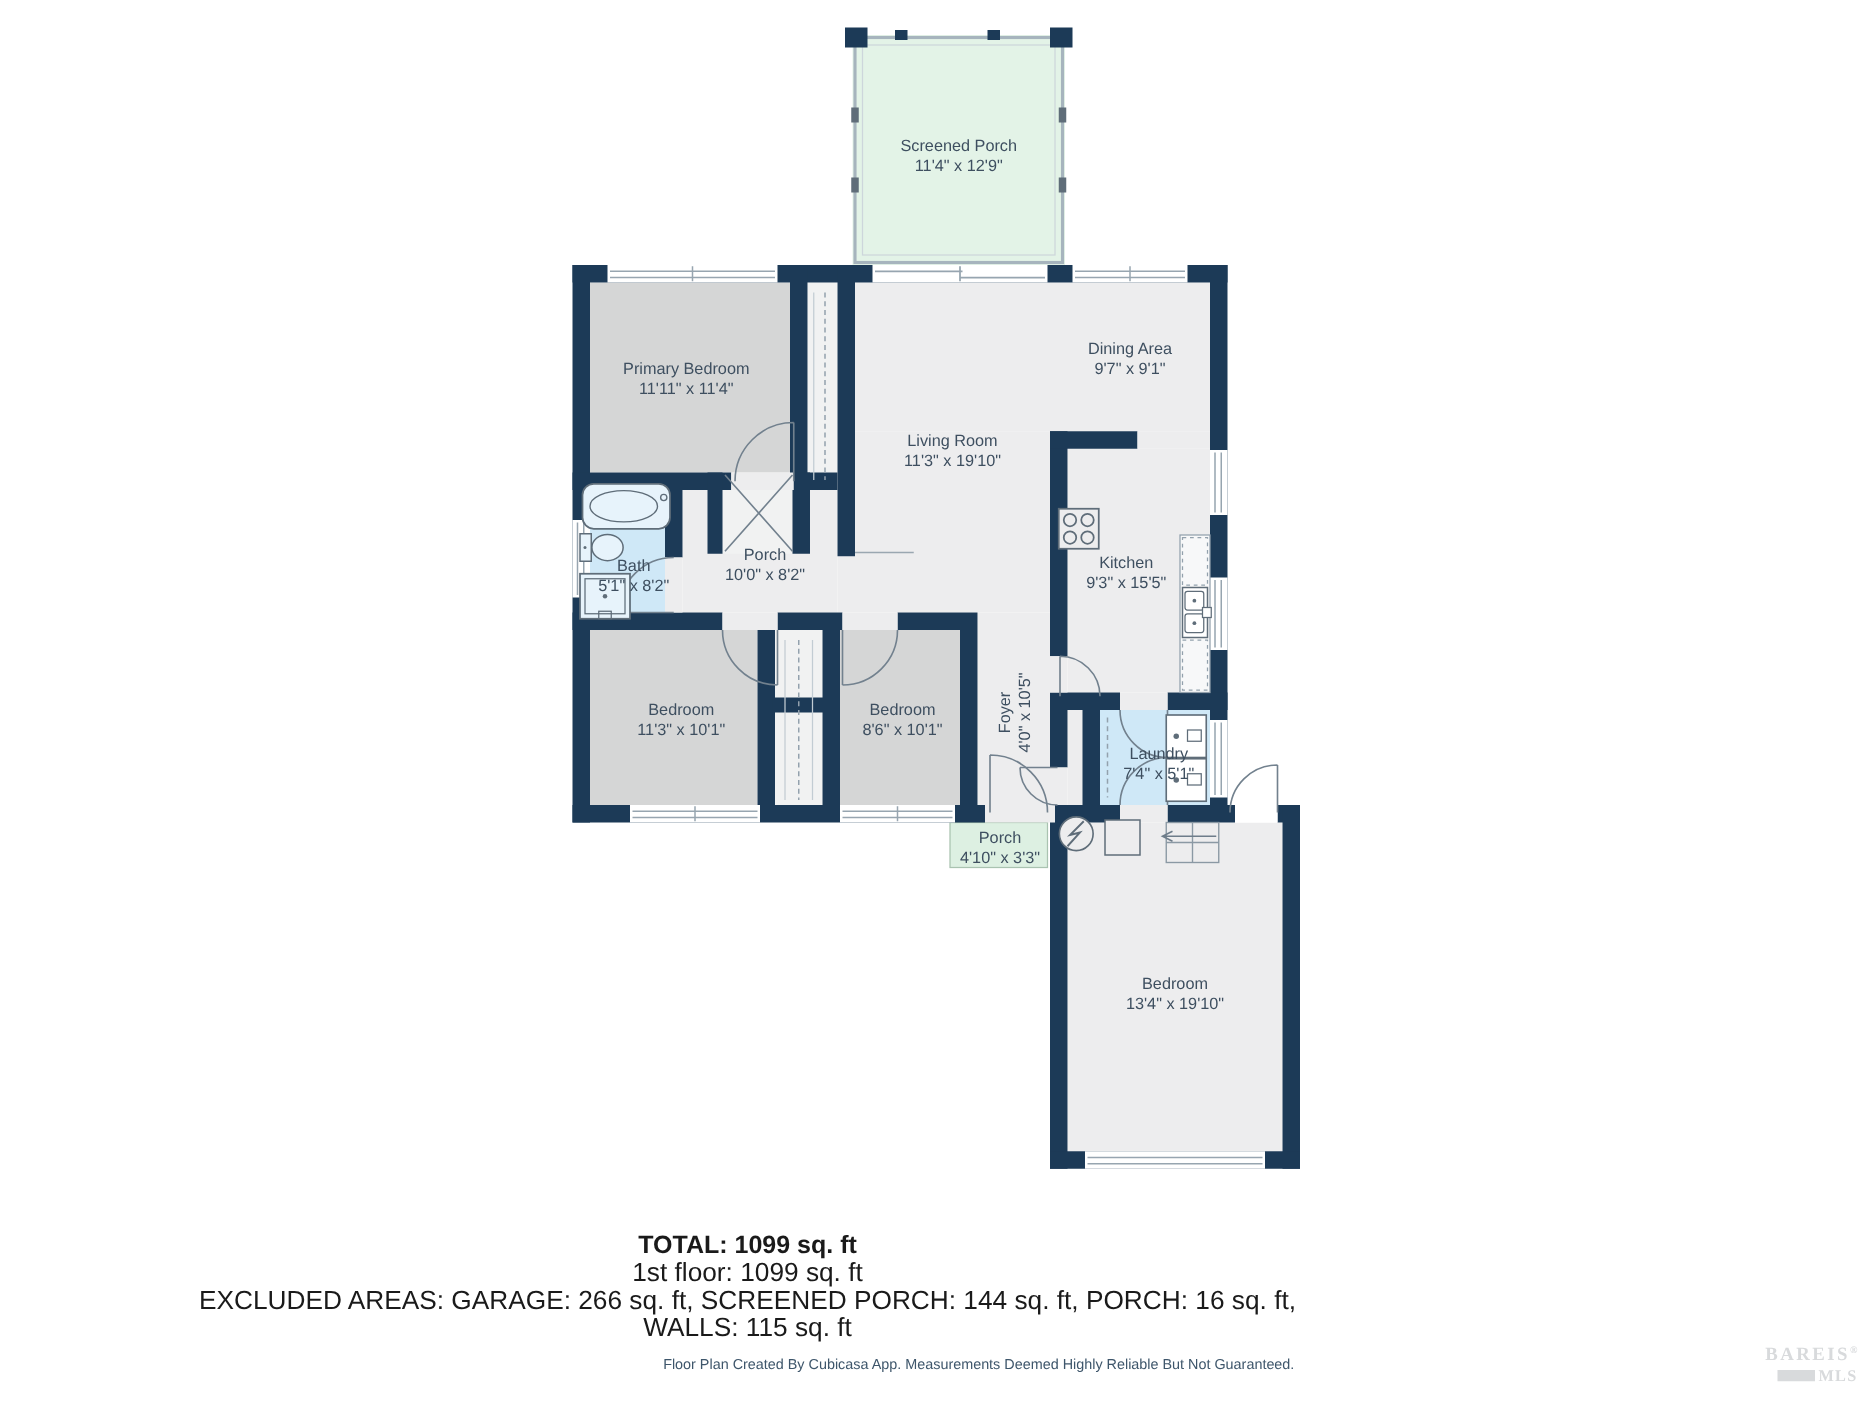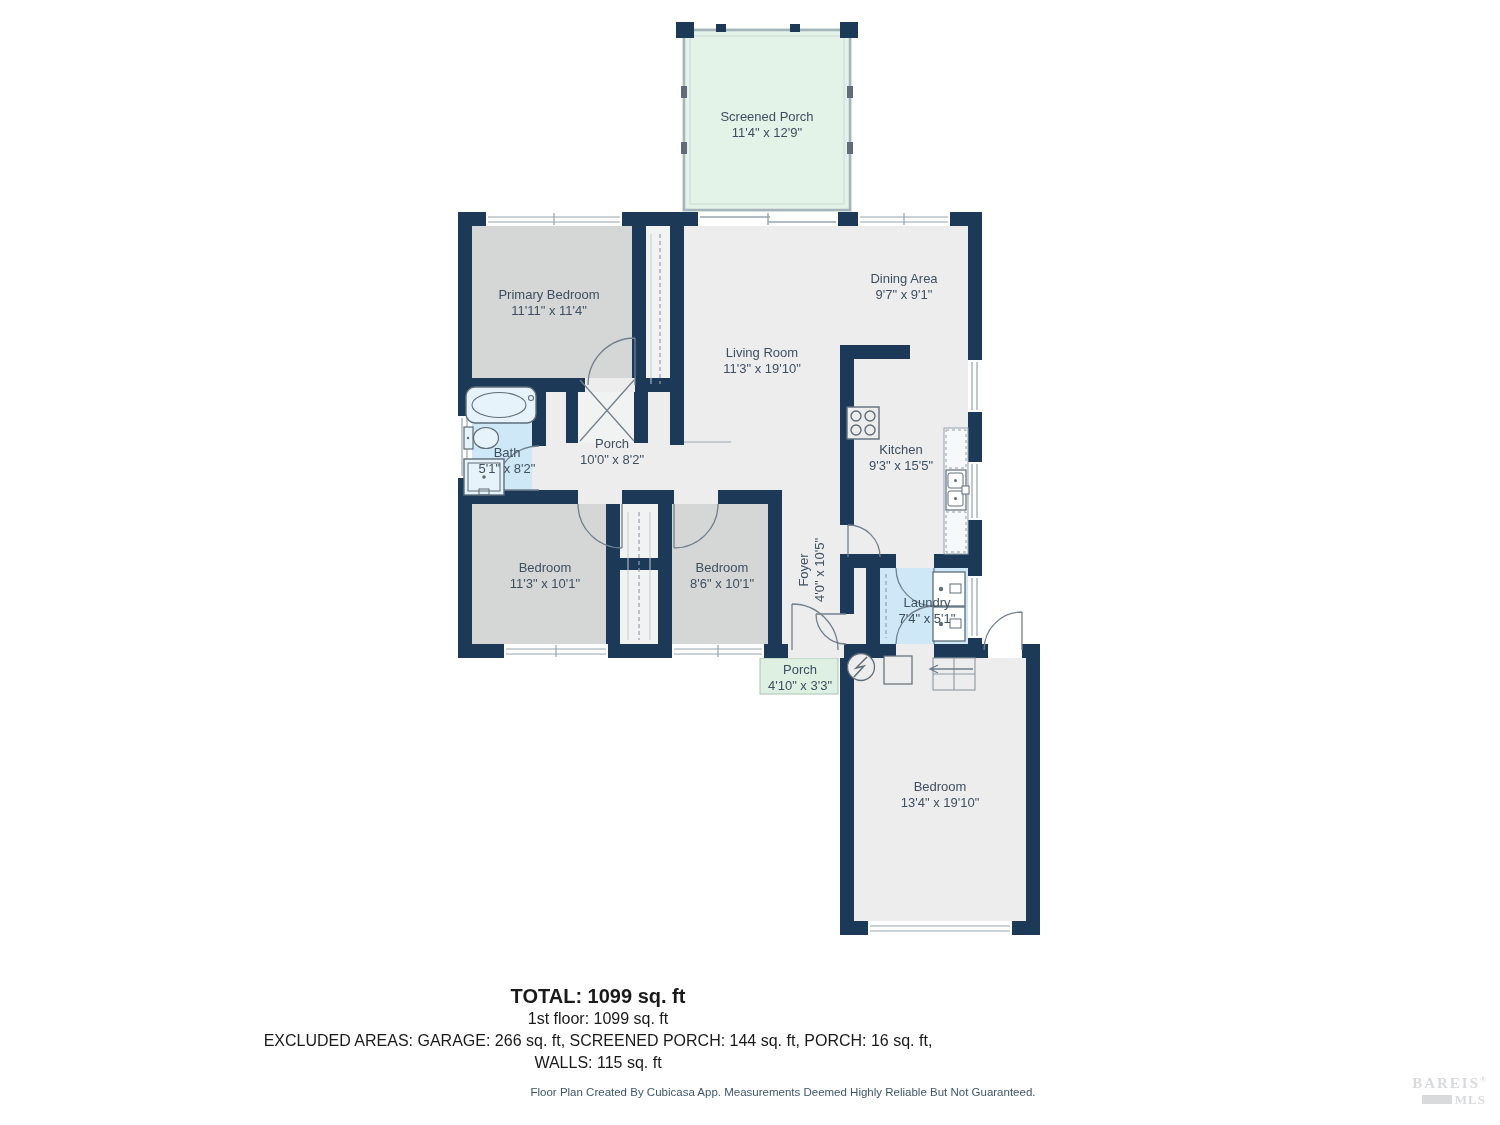--- a/index.html
+++ b/index.html
@@ -5,21 +5,21 @@
   html,body{margin:0;padding:0;background:#fff;}
   #stage{position:relative;width:1500px;height:1125px;background:#ffffff;overflow:hidden;
          font-family:"Liberation Sans",sans-serif;}
   #plan-svg{position:absolute;left:0;top:0;}
   .plan-label{position:absolute;transform:translate(-50%,-50%);text-align:center;
               color:#3e4f60;font-size:13px;line-height:16px;white-space:nowrap;}
   .plan-label.rot{transform:translate(-50%,-50%) rotate(-90deg);}
   .plan-label .rname,.plan-label .rdims{display:block;}
   .summary{position:absolute;left:0;top:984px;width:1196px;text-align:center;color:#1a1a1a;}
   .summary .total{font-size:20px;font-weight:bold;line-height:24px;}
-  .summary .line{font-size:16px;line-height:22px;}
+  .summary .line{font-size:21px;line-height:22px;}
   .disclaimer{position:absolute;left:0;top:1086px;width:1500px;text-align:center;
               color:#3e566b;font-size:11.5px;margin-left:33px;}
   .mls-logo{position:absolute;right:14px;top:1072px;text-align:right;color:#d8dadc;
             font-family:"Liberation Serif",serif;font-weight:bold;line-height:15px;}
   .mls-logo .l1{font-size:15px;letter-spacing:2px;}
   .mls-logo .reg{font-size:8px;vertical-align:super;letter-spacing:0;}
   .mls-logo .l2{display:flex;align-items:center;justify-content:flex-end;gap:3px;margin-top:1px;}
   .mls-logo .bar{display:inline-block;width:30px;height:9px;background:#d8dadc;}
   .mls-logo .mls{font-size:13px;letter-spacing:1px;text-align:right;}
 </style>

